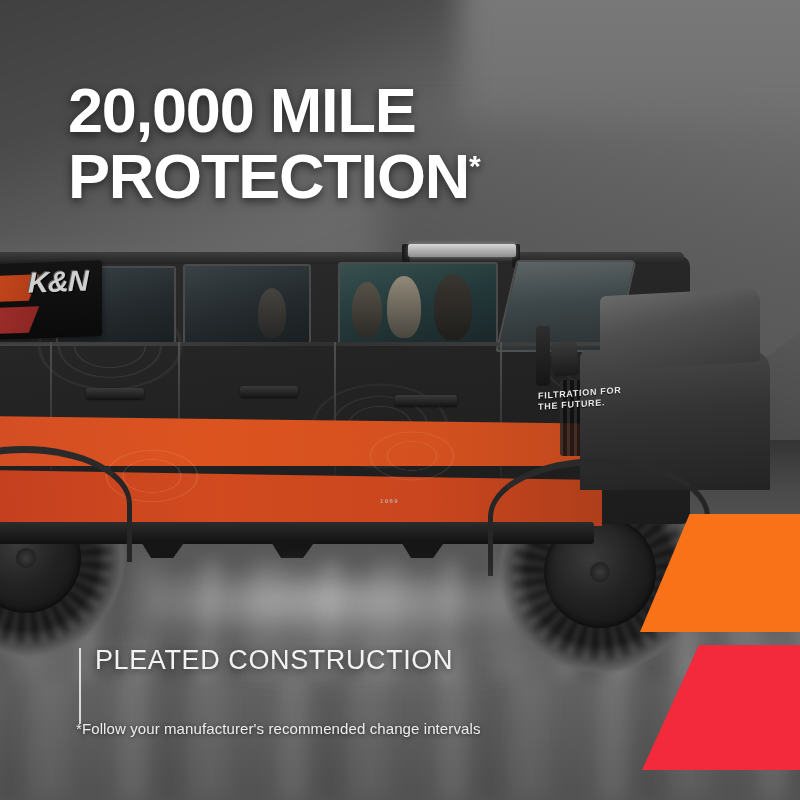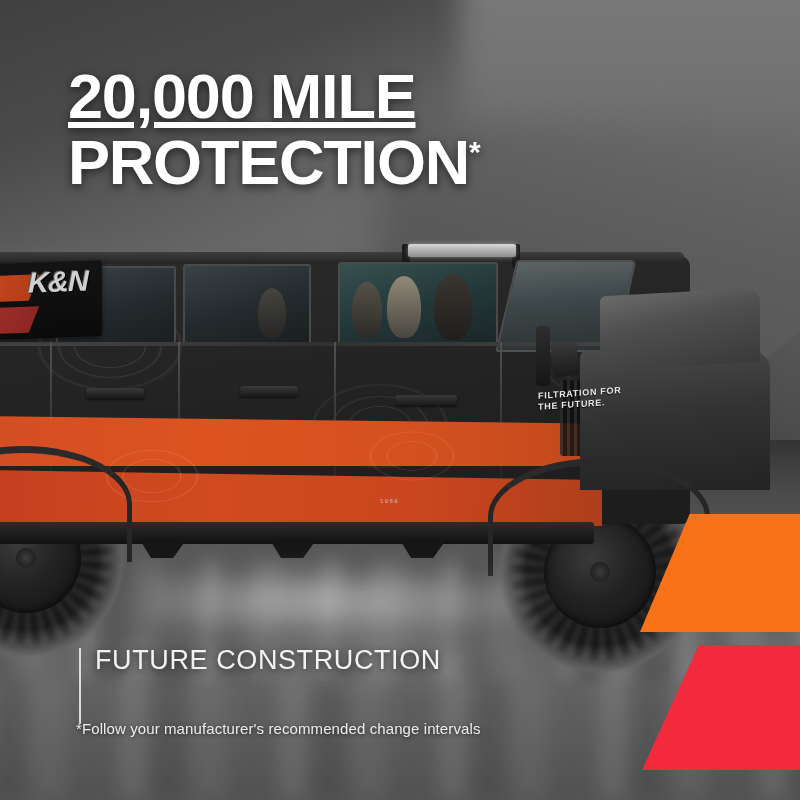--- a/index.html
+++ b/index.html
@@ -354,21 +354,21 @@
     text-shadow:0 2px 8px rgba(0,0,0,.55);
     white-space:nowrap;
   }
   .head-1, .head-2 {
     color:#ffffff;
     font-size:63px; font-weight:700;
     letter-spacing:-1.2px; line-height:.98;
     text-shadow:0 3px 10px rgba(0,0,0,.6);
     white-space:nowrap;
   }
-  .head-1 { margin-top:8px;text-decoration:underline; }
+  .head-1 { margin-top:22px; }
   .head-2 { margin-top:4px; }
   .asterisk {
     font-size:30px; font-weight:700; vertical-align:super;
     letter-spacing:0;
   }
 
   .sub-block {
     position:absolute; left:95px; top:642px;
   }
   .sub-rule {
@@ -501,18 +501,18 @@
   <div class="accent accent-orange"></div>
   <div class="accent accent-red"></div>
 
   <div class="headline-block">
     <div class="head-1">20,000 MILE</div>
     <div class="head-2"><span>PROTECTION</span><span class="asterisk">*</span></div>
   </div>
 
   <div class="sub-block">
     <div class="sub-rule"></div>
-    <div class="sub-2">FUTURE CONSTRUCTION</div>
+    <div class="sub-2">PLEATED CONSTRUCTION</div>
   </div>
 
   <div class="footnote">*Follow your manufacturer's recommended change intervals</div>
 
 </div>
 
 </body></html>

